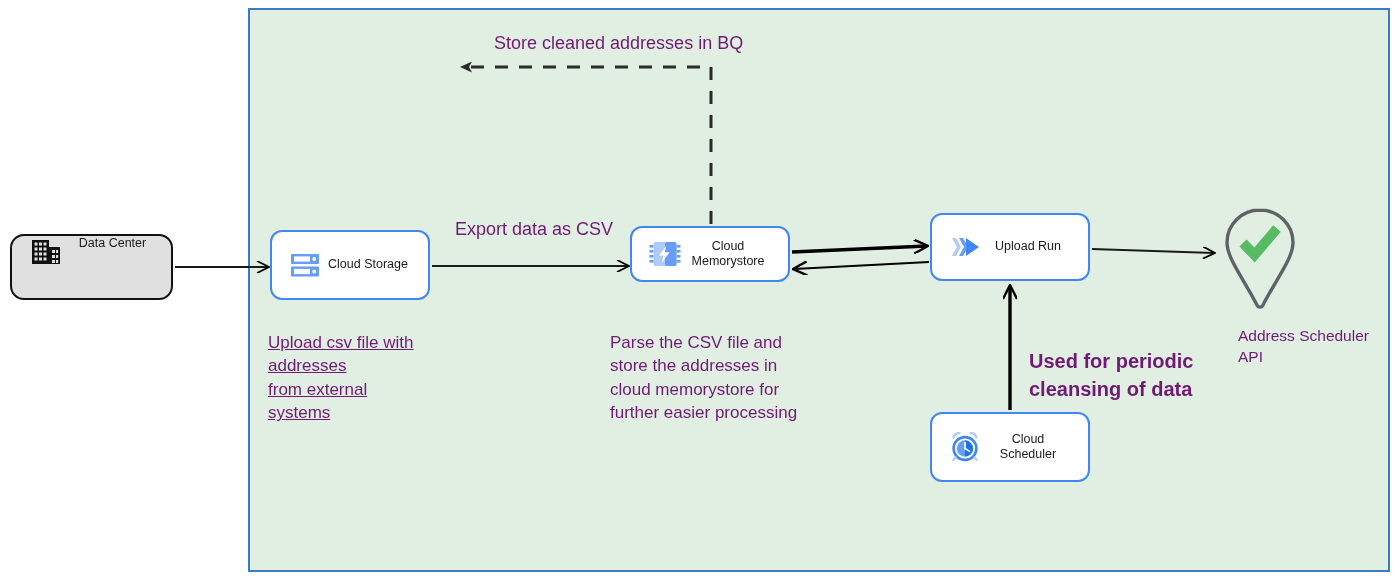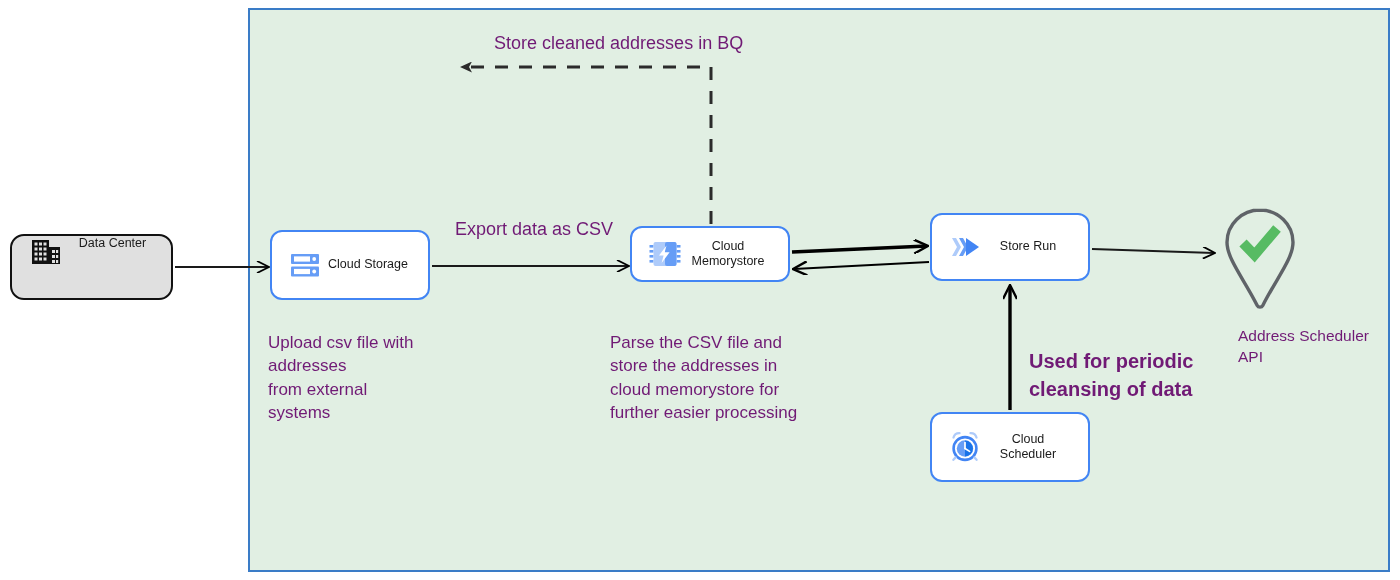--- a/index.html
+++ b/index.html
@@ -88,21 +88,21 @@
   
   .text-block {
     position: absolute;
     font-size: 17px;
     color: #701a75;
     line-height: 1.38;
     white-space: pre-line;
   }
   #label-store-bq      { left: 494px;  top: 31px;  font-size: 18px; }
   #label-export-csv    { left: 455px;  top: 217px; font-size: 18px; }
-  #text-upload         { left: 268px;  top: 331px; width: 250px; }
+  #text-upload         { left: 268px;  top: 331px; width: 250px; text-decoration: underline; }
   #text-parse          { left: 610px;  top: 331px; width: 250px; }
   #text-periodic       { left: 1029px; top: 347px; width: 200px; font-size: 20px; line-height: 1.42; font-weight: bold; }
   #text-avapi          { left: 1238px; top: 326px; width: 160px; font-size: 15.5px; line-height: 1.35; }
 
   
   #node-avapi-pin {
     position: absolute;
     left: 1222px;
     top: 207px;
     width: 76px;
@@ -230,21 +230,21 @@
   </div>
 
   <div id="node-cloudrun" class="node">
     <span class="node-icon">
       <svg viewBox="0 0 34 34" width="34" height="34" xmlns="http://www.w3.org/2000/svg">
         <path d="M4,8 L8,8 L13,17 L8,26 L4,26 L9,17 Z" fill="#aecbfa"></path>
         <path d="M11,8 L15,8 L20,17 L15,26 L11,26 L16,17 Z" fill="#669df6"></path>
         <path d="M18,8 L31,17 L18,26 Z" fill="#4285f4"></path>
       </svg>
     </span>
-    <span class="node-label">Store Run</span>
+    <span class="node-label">Upload Run</span>
   </div>
 
   <div id="node-scheduler" class="node">
     <span class="node-icon">
       <svg viewBox="0 0 34 34" width="34" height="34" xmlns="http://www.w3.org/2000/svg">
         <path d="M5.5,7.5 A6,6 0 0 1 11.5,3.2" fill="none" stroke="#aecbfa" stroke-width="2.3" stroke-linecap="round"></path>
         <path d="M28.5,7.5 A6,6 0 0 0 22.5,3.2" fill="none" stroke="#aecbfa" stroke-width="2.3" stroke-linecap="round"></path>
         <circle cx="17" cy="18.5" r="11.4" fill="none" stroke="#4285f4" stroke-width="2.6"></circle>
         <circle cx="17" cy="18.5" r="8.2" fill="#669df6"></circle>
         <path d="M17,10.6 A7.9,7.9 0 0 1 17,26.4 Z" fill="#1a73e8"></path>

